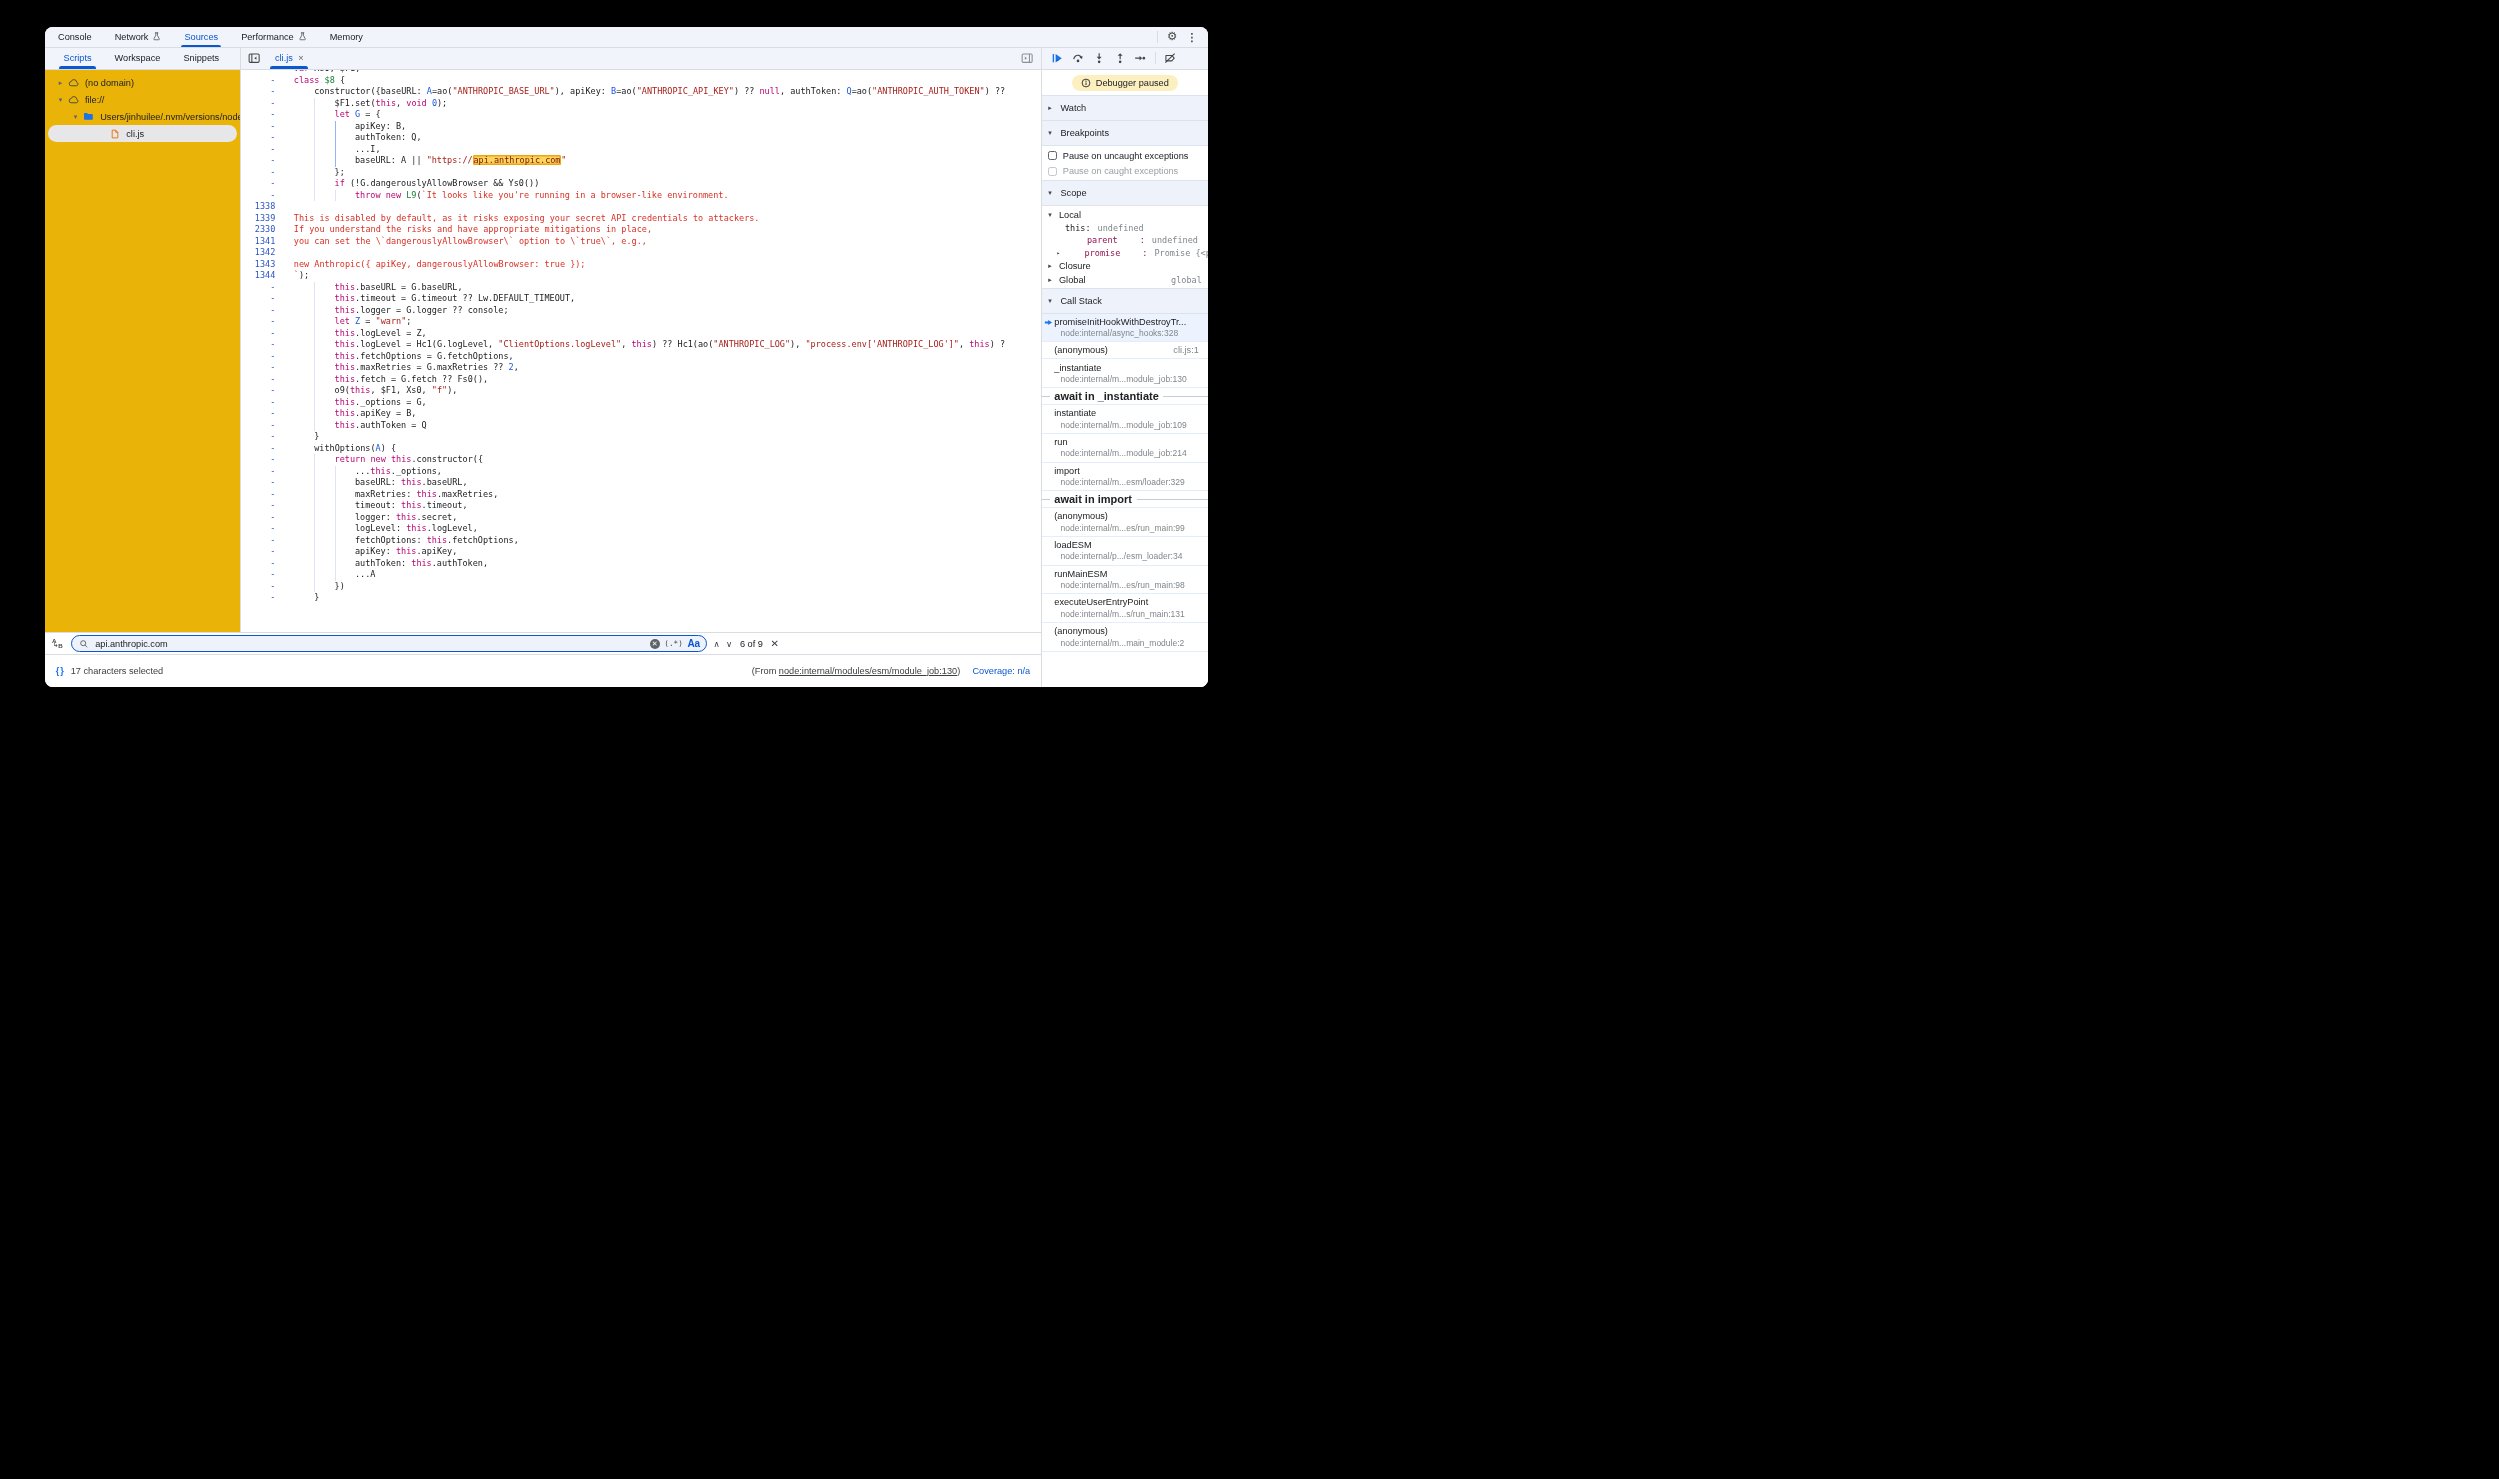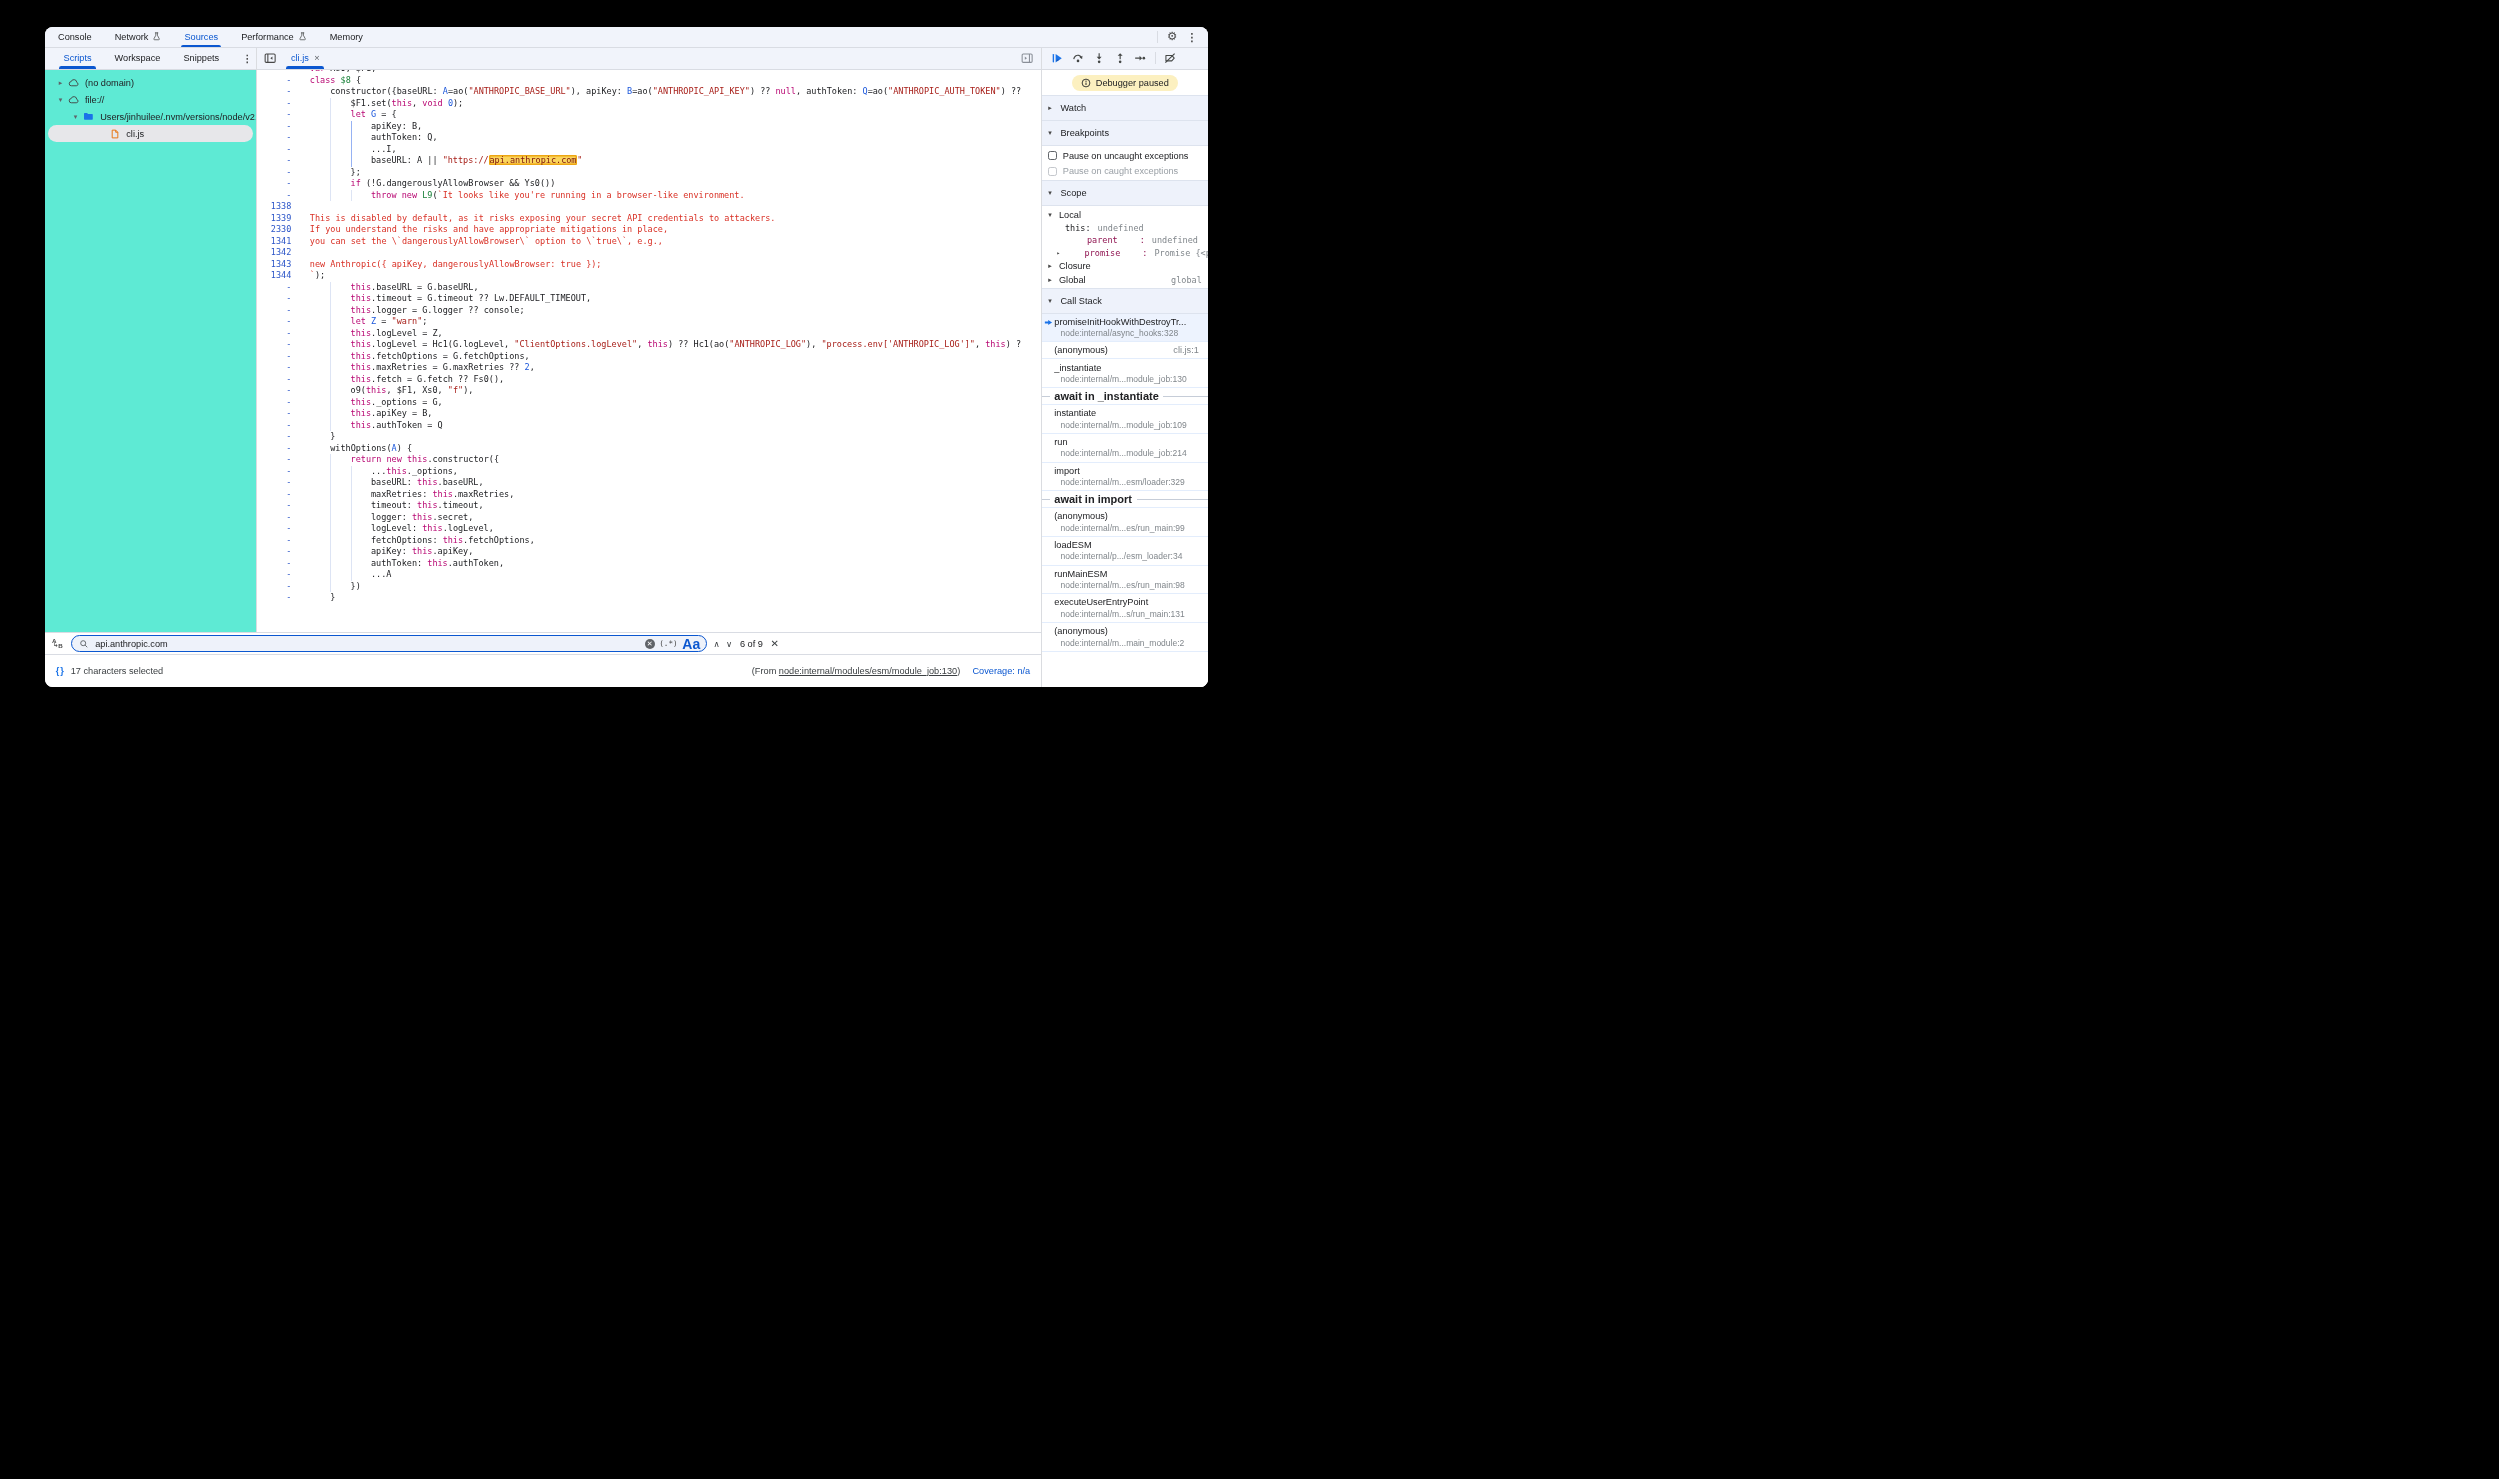--- a/index.html
+++ b/index.html
@@ -18,21 +18,21 @@
   .mtab.active{color:#0b57d0;}
   .mtab.active::after{content:"";position:absolute;left:-3.1px;right:-3.1px;bottom:0;height:2.3px;background:#0b57d0;border-radius:2.3px 2.3px 0 0;}
   .tb-right{margin-left:auto;display:flex;align-items:center;gap:9.2px;padding-right:10.8px;}
   .tb-div{width:0.8px;height:12.3px;background:#d9dce3;}
   .gear{font-size:11.5px;color:#474747;line-height:1;}
   .kebab{font-size:10.8px;color:#474747;font-weight:700;line-height:1;}
   
   .body{flex:1;display:flex;min-height:0;}
   .main-col{flex:1;display:flex;flex-direction:column;min-width:0;}
   .panels{flex:1;display:flex;min-height:0;}
-  .left-col{width:212px;flex:none;border-right:0.8px solid #dadce0;display:flex;flex-direction:column;background:#5eead4;}
+  .left-col{width:196px;flex:none;border-right:0.8px solid #dadce0;display:flex;flex-direction:column;background:#eab308;}
   .left-tabs{height:21.5px;background:#f1f4fb;border-bottom:0.8px solid #d9dce3;display:flex;align-items:center;padding-left:18.5px;gap:23px;flex:none;}
   .ltab{font-size:9.2px;color:#202124;position:relative;height:100%;display:flex;align-items:center;}
   .ltab.active{color:#0b57d0;}
   .ltab.active::after{content:"";position:absolute;left:-4.6px;right:-4.6px;bottom:0;height:2.3px;background:#0b57d0;border-radius:2.3px 2.3px 0 0;}
   .ltabs-kebab{margin-left:auto;margin-right:14px;font-size:10px;color:#474747;font-weight:700;}
   .tree{flex:1;padding-top:4.6px;font-size:9.2px;color:#202124;overflow:hidden;}
   .trow{height:17px;display:flex;align-items:center;white-space:nowrap;overflow:hidden;}
   .trow .arr{width:9.2px;text-align:center;color:#5f6368;font-size:7px;flex:none;}
   .trow .ticon{width:12.3px;height:12.3px;margin:0 5.4px 0 2.3px;flex:none;display:flex;align-items:center;justify-content:center;}
   .trow.sel{background:#e7e7ea;border-radius:10.8px;margin:0 3.1px;}
@@ -65,21 +65,21 @@
   
   .findbar{height:22px;border-top:0.8px solid #d9dce3;display:flex;align-items:center;flex:none;background:#fff;padding:0 9.2px 0 6.2px;gap:6.2px;}
   .ab-ic{width:14px;height:14px;position:relative;flex:none;color:#474747;font-size:6.2px;font-weight:700;}
   .ab-ic .a{position:absolute;left:0.8px;top:0;}
   .ab-ic .ar{position:absolute;left:1.5px;top:4.6px;font-size:7px;font-weight:400;}
   .ab-ic .b{position:absolute;left:7px;top:5.4px;}
   .pill{flex:1;max-width:636px;height:17px;border:1.5px solid #0b57d0;border-radius:9.2px;background:#eef2fa;display:flex;align-items:center;padding:0 6.2px;gap:4.6px;min-width:0;}
   .pill input{flex:1;border:none;outline:none;background:transparent;font-size:9.2px;color:#202124;font-family:"Liberation Sans",sans-serif;min-width:0;}
   .clearx{width:10px;height:10px;border-radius:50%;background:#5f6368;color:#fff;font-size:7px;display:flex;align-items:center;justify-content:center;flex:none;line-height:1;}
   .rgx{font-size:7.7px;color:#474747;flex:none;font-family:"DejaVu Sans Mono",monospace;}
-  .aa{font-size:14px;color:#0b57d0;flex:none;font-weight:600;}
+  .aa{font-size:10px;color:#0b57d0;flex:none;font-weight:600;}
   .nav{font-size:8.5px;color:#3c4043;flex:none;}
   .count{font-size:9.2px;color:#202124;flex:none;margin:0 1.5px;}
   .closex{font-size:10px;color:#3c4043;flex:none;}
   
   .statusbar{flex:none;height:33px;border-top:0.8px solid #d9dce3;display:flex;align-items:center;padding:0 10.8px;gap:6.2px;background:#fff;font-size:9.2px;color:#3c4043;}
   .curly{color:#1a73e8;font-weight:700;font-size:9.2px;letter-spacing:0.8px;}
   .sb-right{margin-left:auto;display:flex;align-items:center;gap:12.3px;white-space:nowrap;}
   .sb-from u{text-decoration:underline;}
   .sb-cov{color:#0b57d0;}
   

